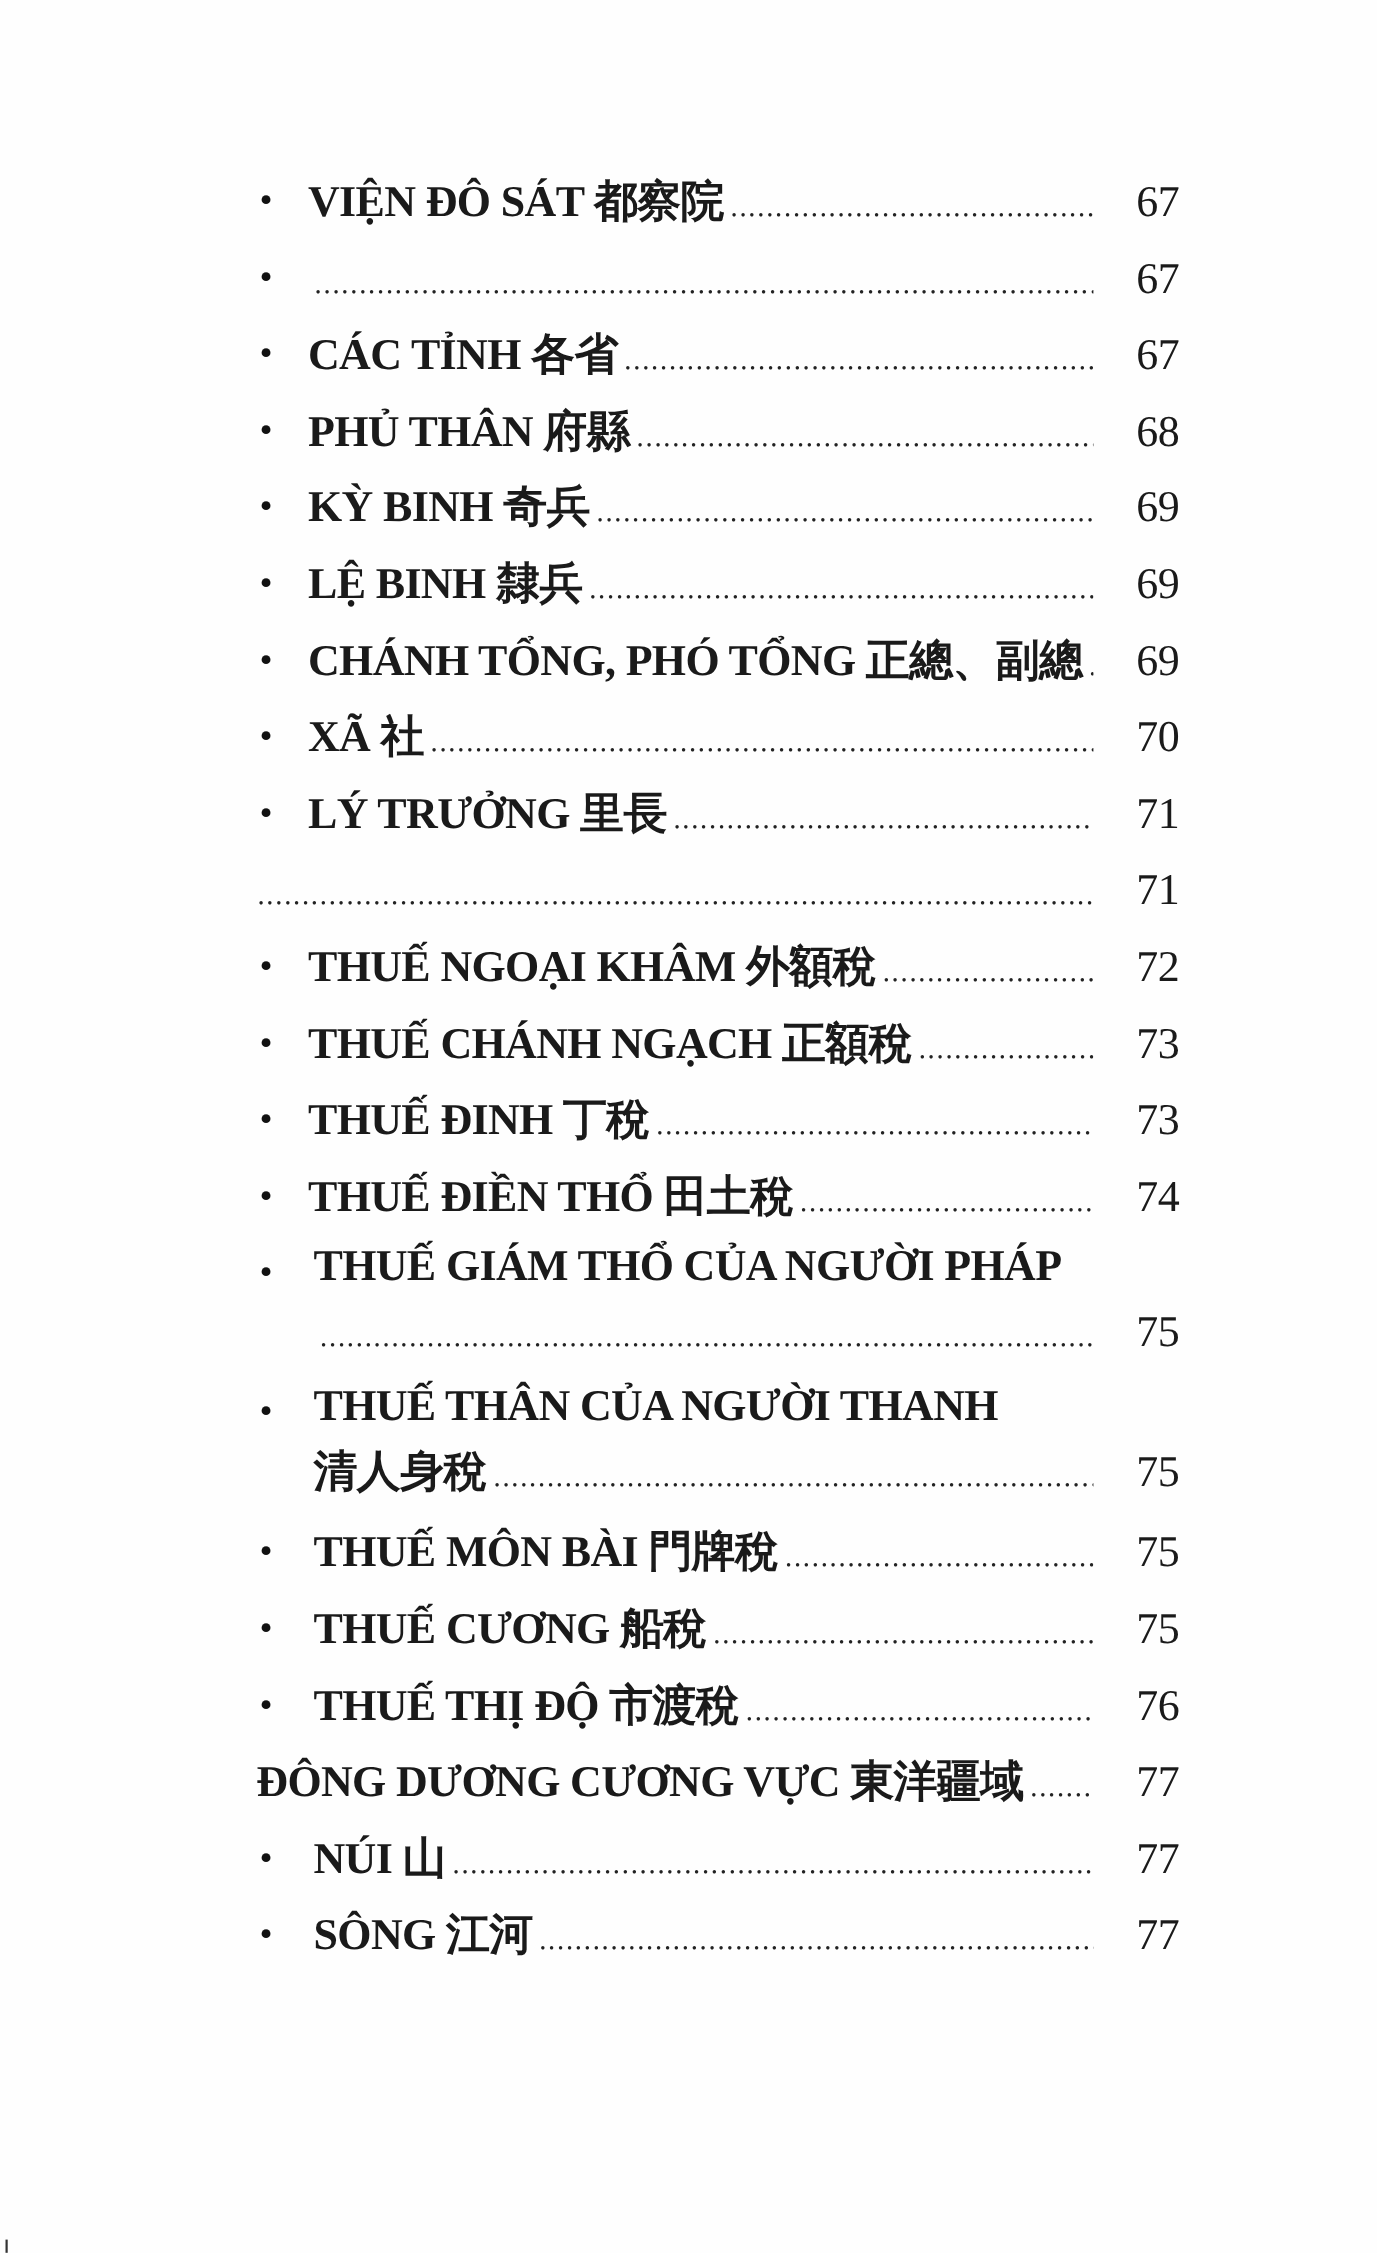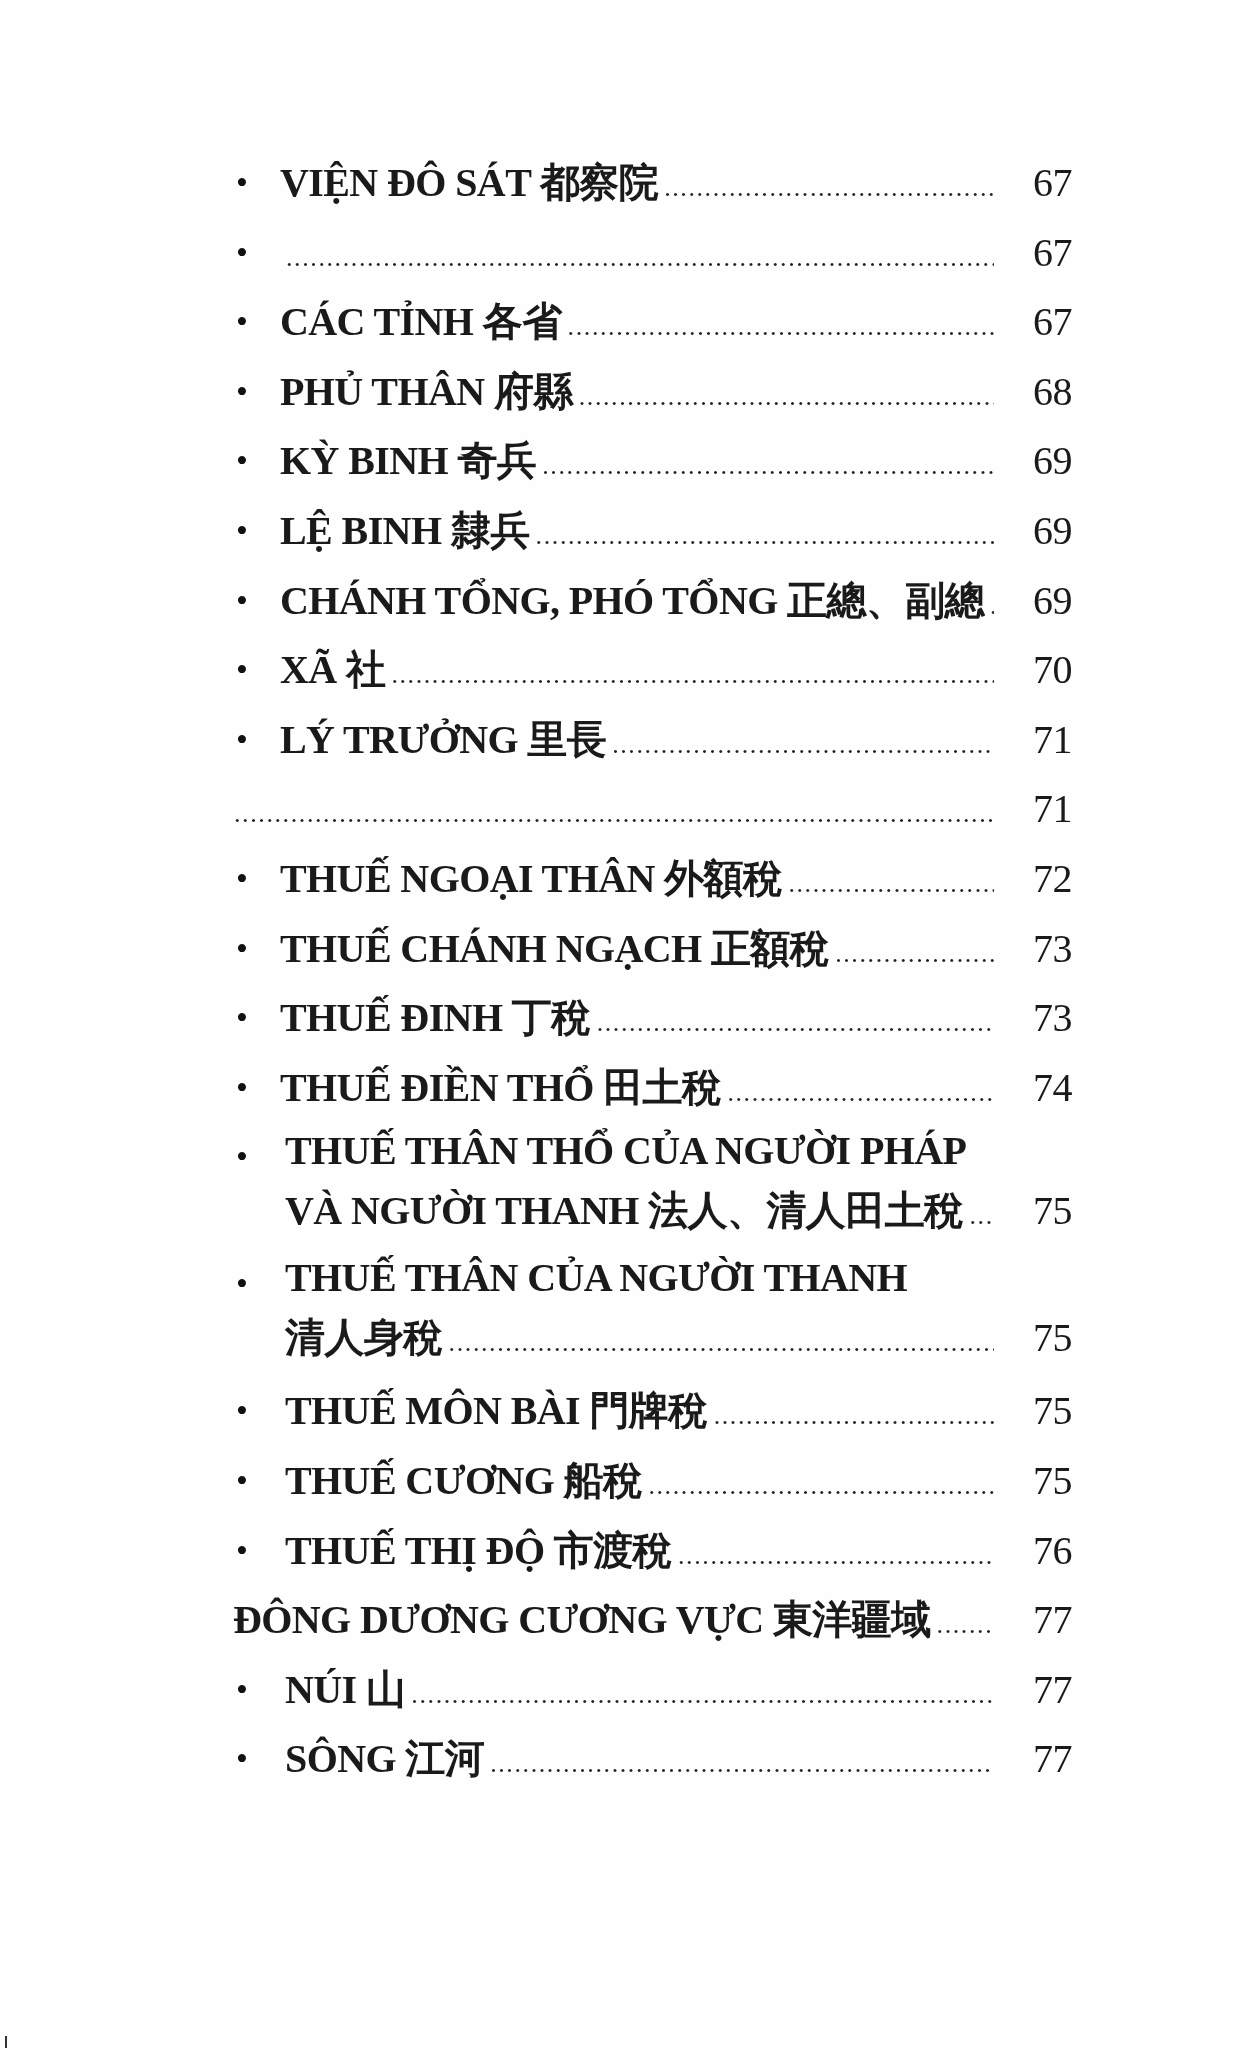--- a/index.html
+++ b/index.html
@@ -175,21 +175,21 @@
       <span class="pagenum">71</span>
     </div>
 
     <div class="entry heading">
       <span class="leader"></span>
       <span class="pagenum">71</span>
     </div>
 
     <div class="entry bulleted">
       <span class="bullet">•</span>
-      <span class="title">THUẾ NGOẠI THÂN 外額稅</span>
+      <span class="title">THUẾ NGOẠI KHÂM 外額稅</span>
       <span class="leader"></span>
       <span class="pagenum">72</span>
     </div>
 
     <div class="entry bulleted">
       <span class="bullet">•</span>
       <span class="title">THUẾ CHÁNH NGẠCH 正額稅</span>
       <span class="leader"></span>
       <span class="pagenum">73</span>
     </div>
@@ -204,24 +204,23 @@
     <div class="entry bulleted">
       <span class="bullet">•</span>
       <span class="title">THUẾ ĐIỀN THỔ 田土稅</span>
       <span class="leader"></span>
       <span class="pagenum">74</span>
     </div>
 
     <div class="entry bulleted wide-indent two-line">
       <span class="bullet">•</span>
       <div class="line1">
-        <span class="title">THUẾ THÂN THỔ CỦA NGƯỜI PHÁP</span>
+        <span class="title">THUẾ GIÁM THỔ CỦA NGƯỜI PHÁP</span>
       </div>
       <div class="line2">
-        <span class="title">VÀ NGƯỜI THANH 法人、清人田土稅</span>
         <span class="leader"></span>
         <span class="pagenum">75</span>
       </div>
     </div>
 
     <div class="entry bulleted wide-indent two-line">
       <span class="bullet">•</span>
       <div class="line1">
         <span class="title">THUẾ THÂN CỦA NGƯỜI THANH</span>
       </div>

